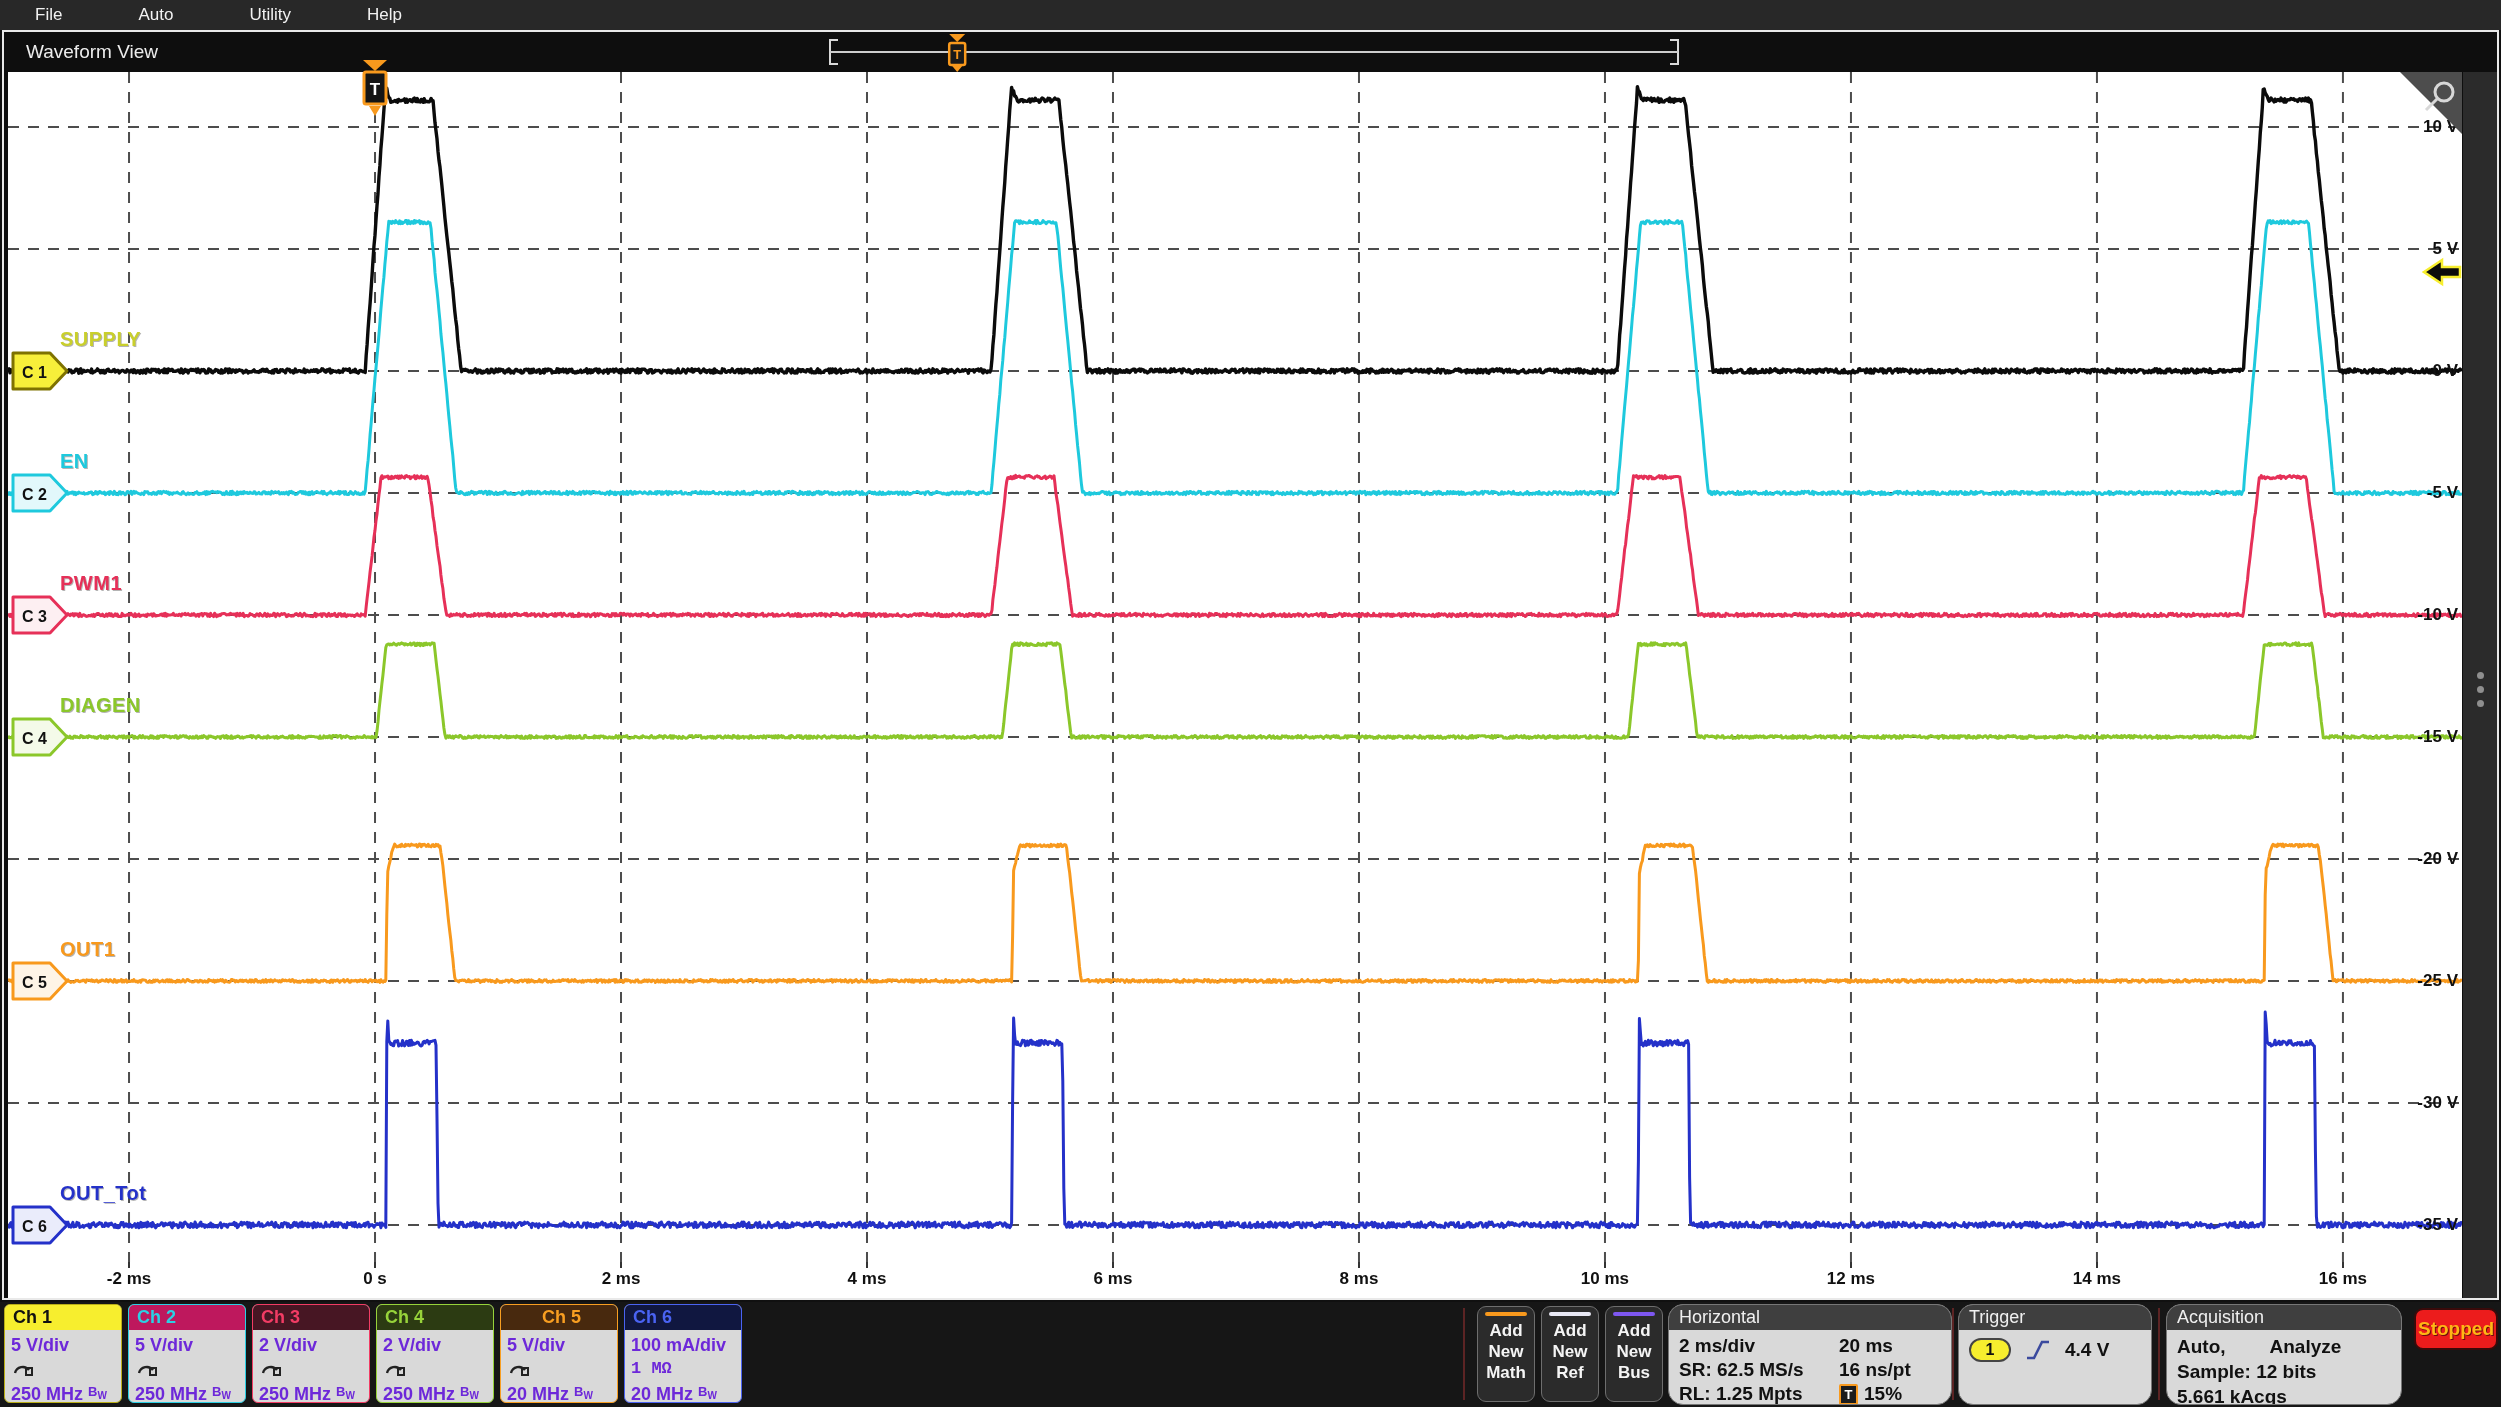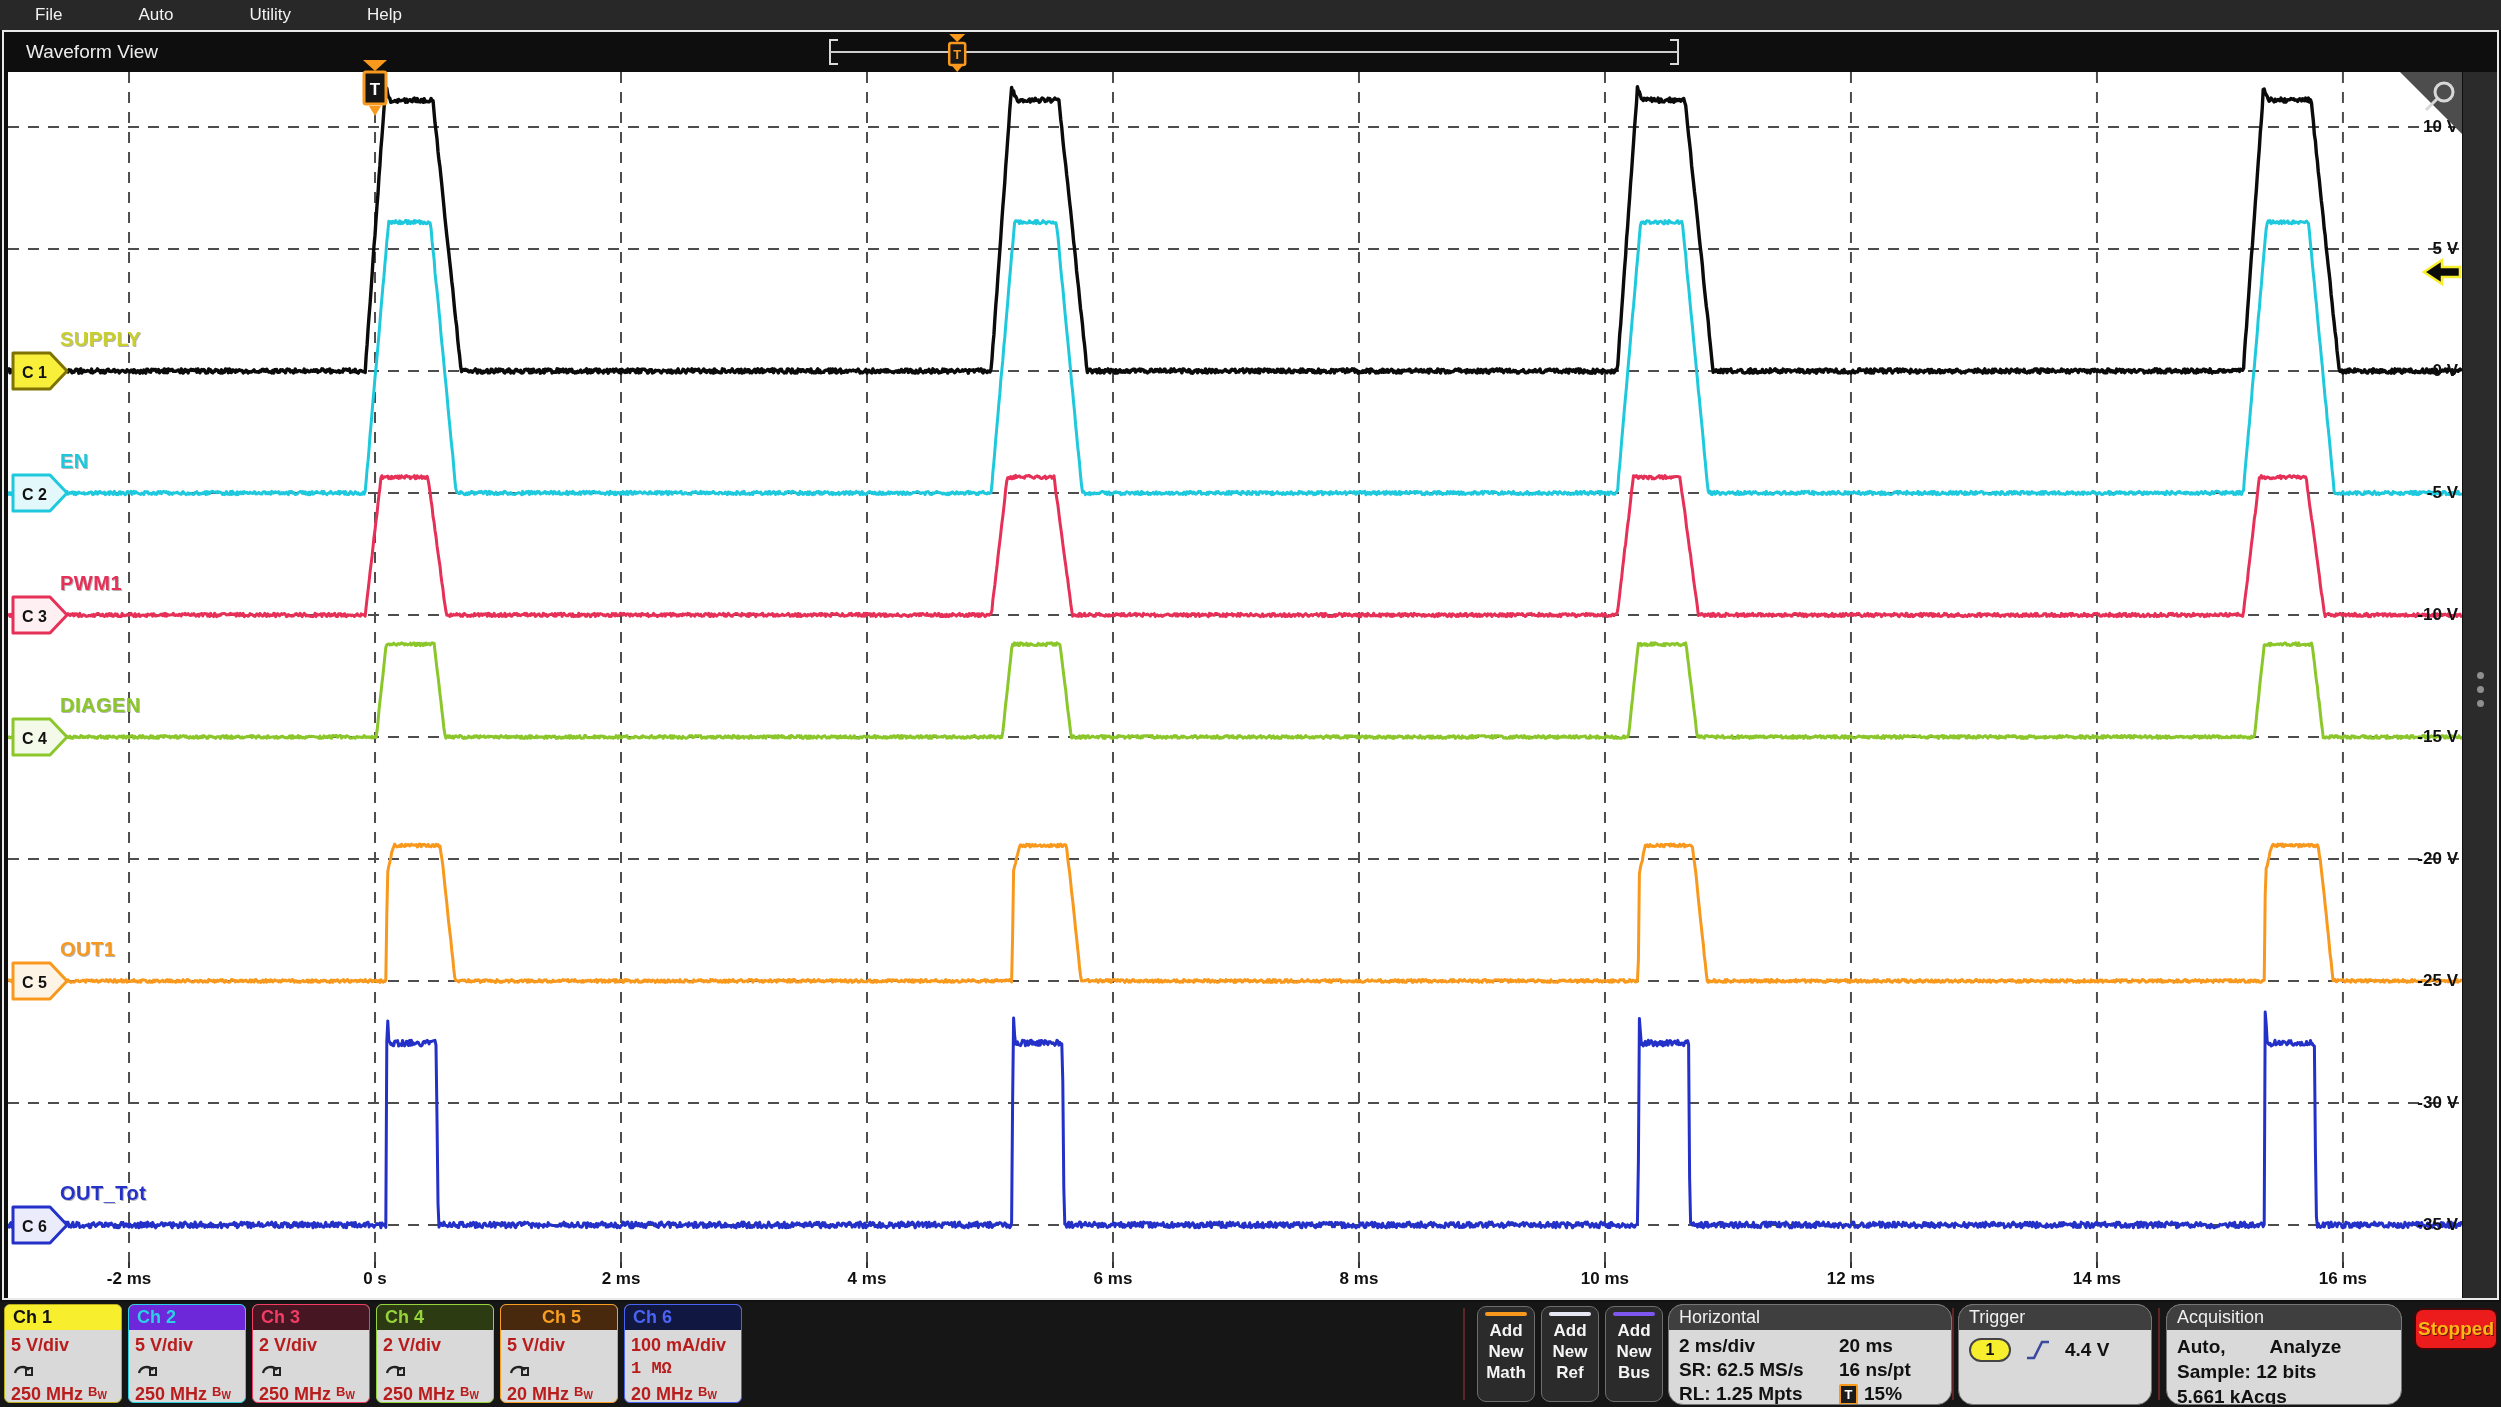--- a/index.html
+++ b/index.html
@@ -34,21 +34,21 @@
   .chbadge { position:absolute; left:2px; }
 
   #rightstrip { position:absolute; right:0px; top:40px; width:34px; height:1226px; background:#2b2b2b; }
   #rightstrip .dot { position:absolute; left:14px; width:7px; height:7px; border-radius:50%; background:#8f8f8f; }
 
   
   #controlbar { position:absolute; left:0; top:1302px; width:2501px; height:105px; background:#161616; }
   .chcard { position:absolute; top:2px; width:118px; height:99px; border-radius:6px; overflow:hidden;
             background:#d9d9d9; border:1px solid #555; }
   .chcard .hd { height:25px; font-size:18px; font-weight:bold; padding:2px 0 0 8px; }
-  .chcard .bd { padding:3px 6px 0 6px; color:#b91c1c; }
+  .chcard .bd { padding:3px 6px 0 6px; color:#6d28d9; }
   .chcard .r1 { font-size:18px; font-weight:bold; line-height:24px; white-space:nowrap; }
   .chcard .r2 { height:23px; font-size:17px; font-weight:bold; line-height:23px;font-family:Liberation Mono, monospace; }
   .chcard .r3 { font-size:18px; font-weight:bold; line-height:24px; white-space:nowrap; }
   .bwchip { font-size:13px; font-weight:bold; vertical-align:4px; }
   .bwchip .sub { font-size:10px; vertical-align:-3px; }
 
   .vdiv { position:absolute; top:6px; width:2px; height:92px; background:#5c2424; }
 
   .addbtn { position:absolute; top:4px; width:58px; height:96px; background:#2b2b2b; border:1px solid #6e6e6e;
             border-radius:9px; color:#f5f5f5; font-size:17px; font-weight:bold; text-align:center; cursor:pointer; }
@@ -226,21 +226,21 @@
           <div class="bd">
             <div class="r1">5 V/div</div>
             <div class="r2"><svg width="24" height="20">
                 <path d="M4,16 A8,8 0 0 1 18,13" fill="none" stroke="#222" stroke-width="2.4"></path>
                 <rect x="15" y="11" width="6" height="7" fill="none" stroke="#222" stroke-width="2"></rect>
               </svg></div>
             <div class="r3"><span>250 MHz </span><span class="bwchip"><span>B</span><span class="sub">W</span></span></div>
           </div>
         </div>
         <div class="chcard" style="left: 128px; border-color: rgb(43, 208, 228);">
-          <div class="hd" style="background: #6d28d9; color: rgb(43, 208, 228);">Ch 2</div>
+          <div class="hd" style="background: #be185d; color: rgb(43, 208, 228);">Ch 2</div>
           <div class="bd">
             <div class="r1">5 V/div</div>
             <div class="r2"><svg width="24" height="20">
                 <path d="M4,16 A8,8 0 0 1 18,13" fill="none" stroke="#222" stroke-width="2.4"></path>
                 <rect x="15" y="11" width="6" height="7" fill="none" stroke="#222" stroke-width="2"></rect>
               </svg></div>
             <div class="r3"><span>250 MHz </span><span class="bwchip"><span>B</span><span class="sub">W</span></span></div>
           </div>
         </div>
         <div class="chcard" style="left: 252px; border-color: rgb(242, 60, 100);">

